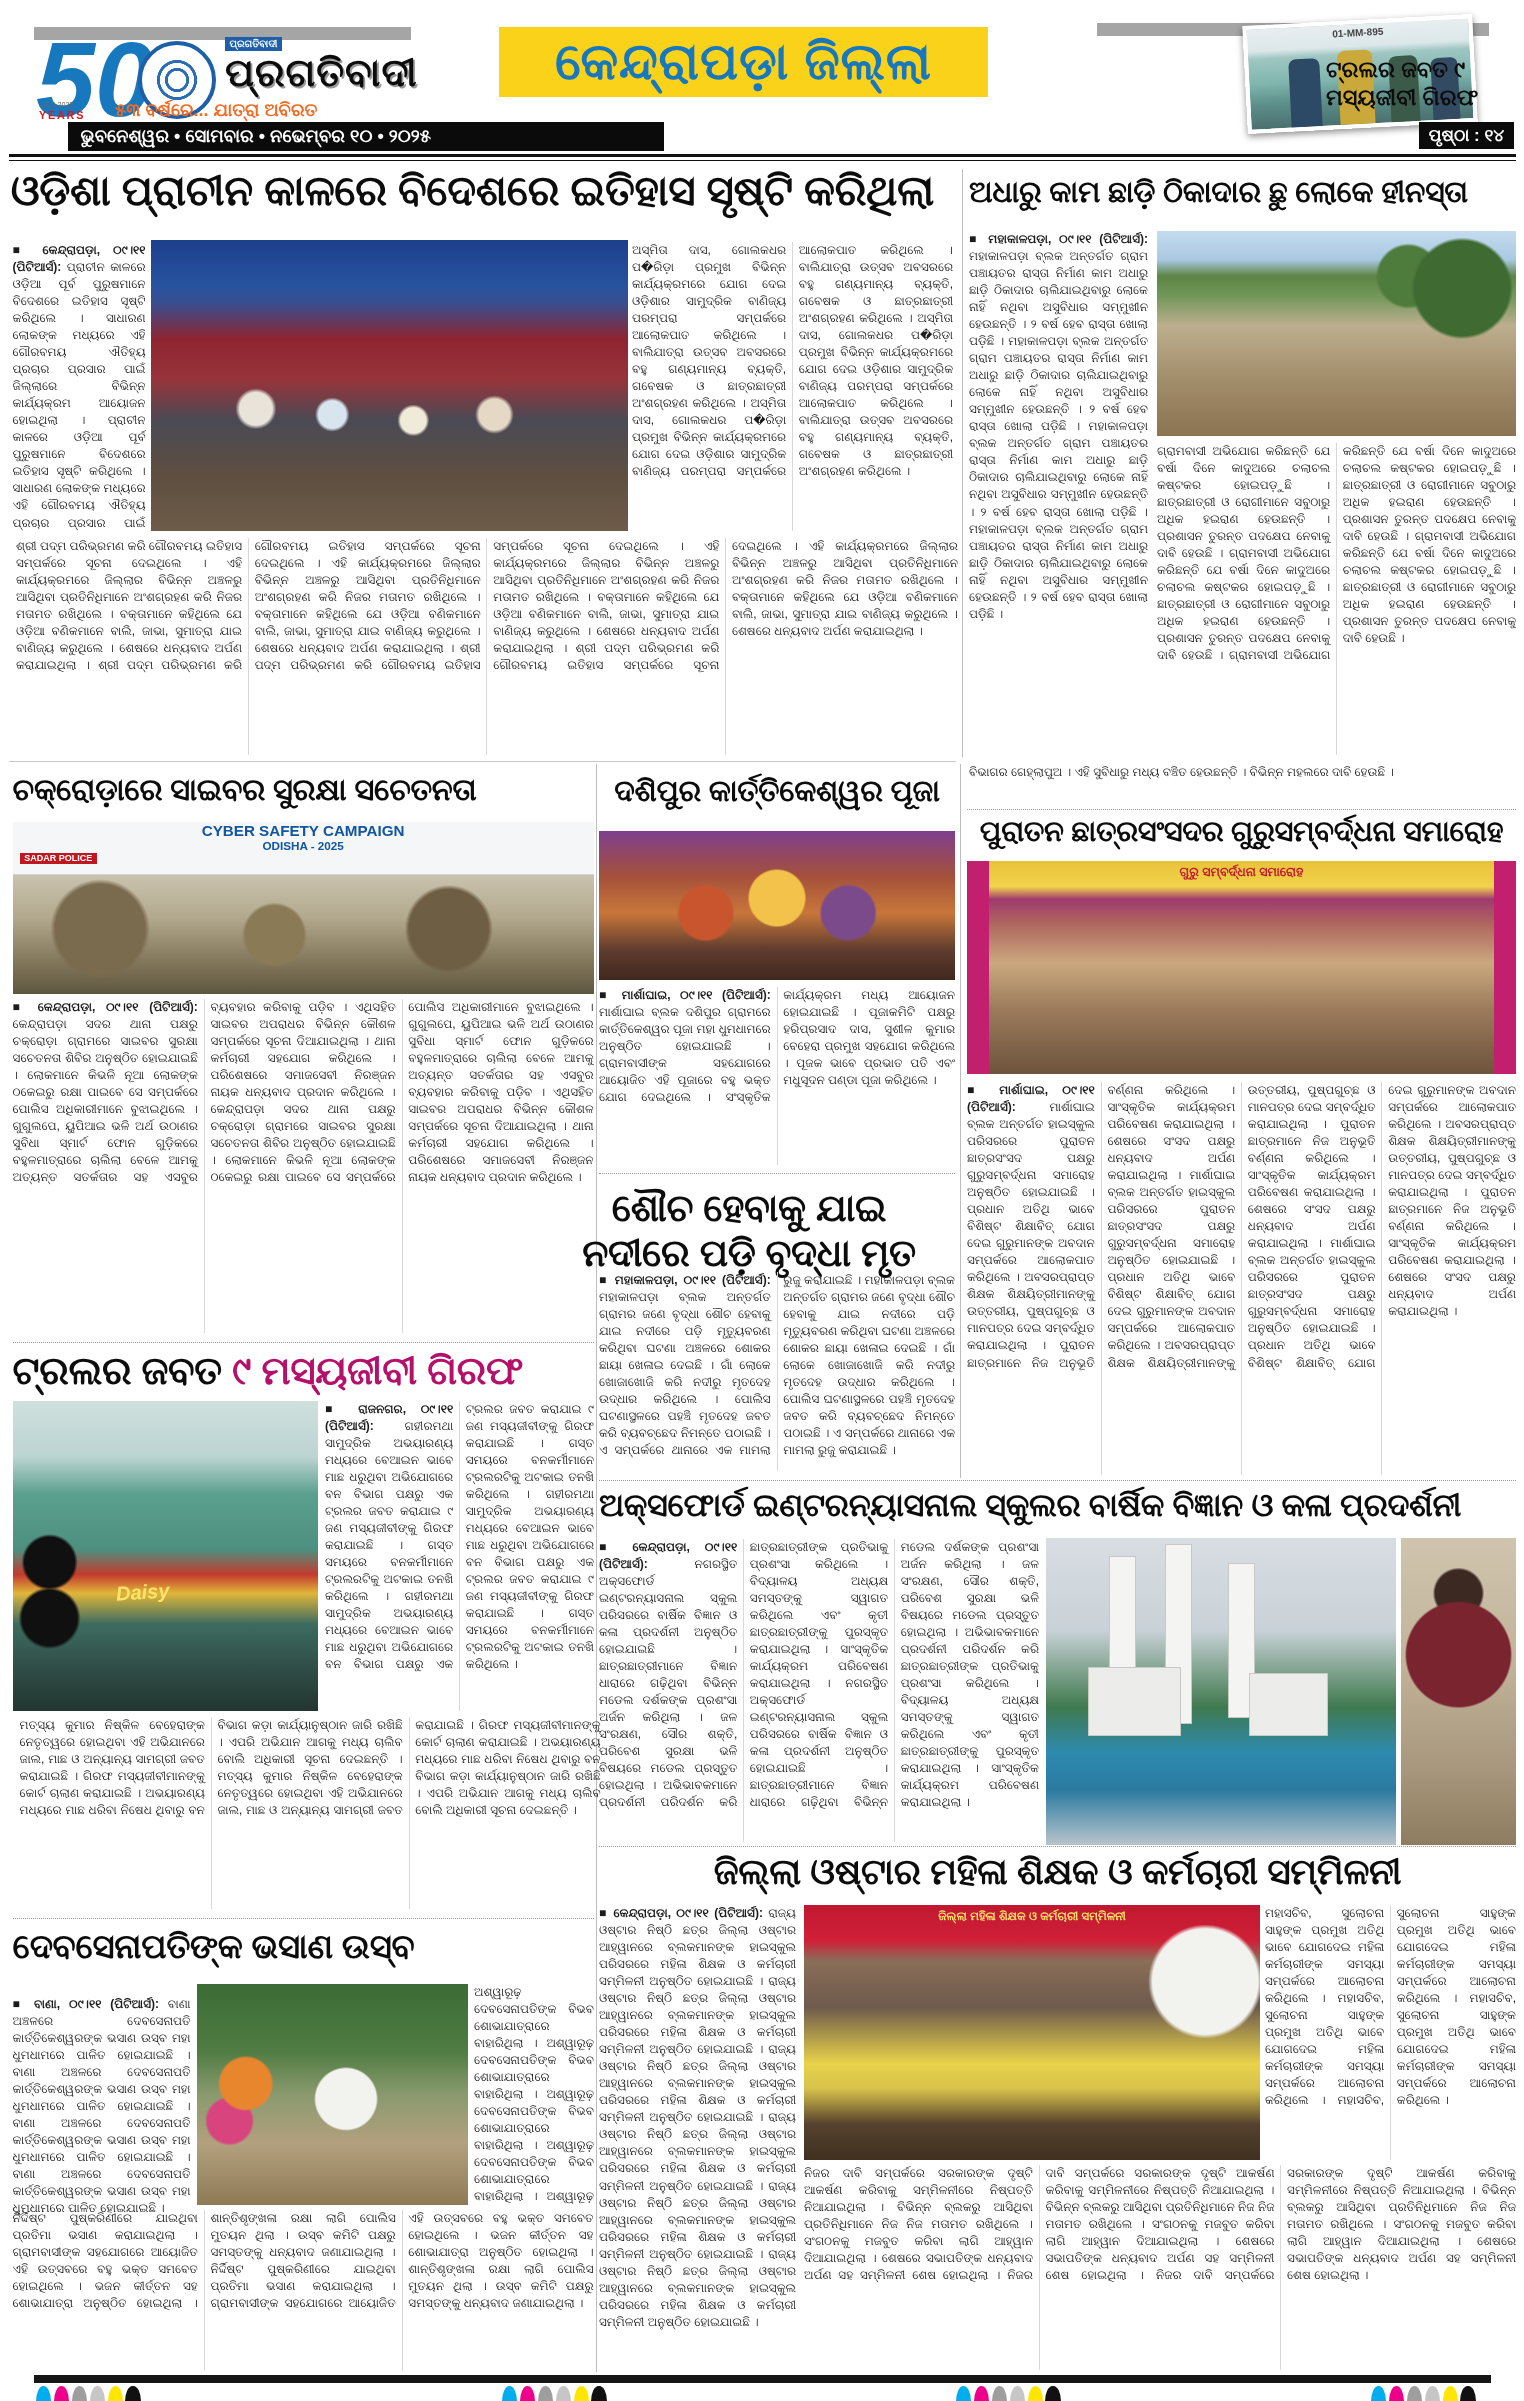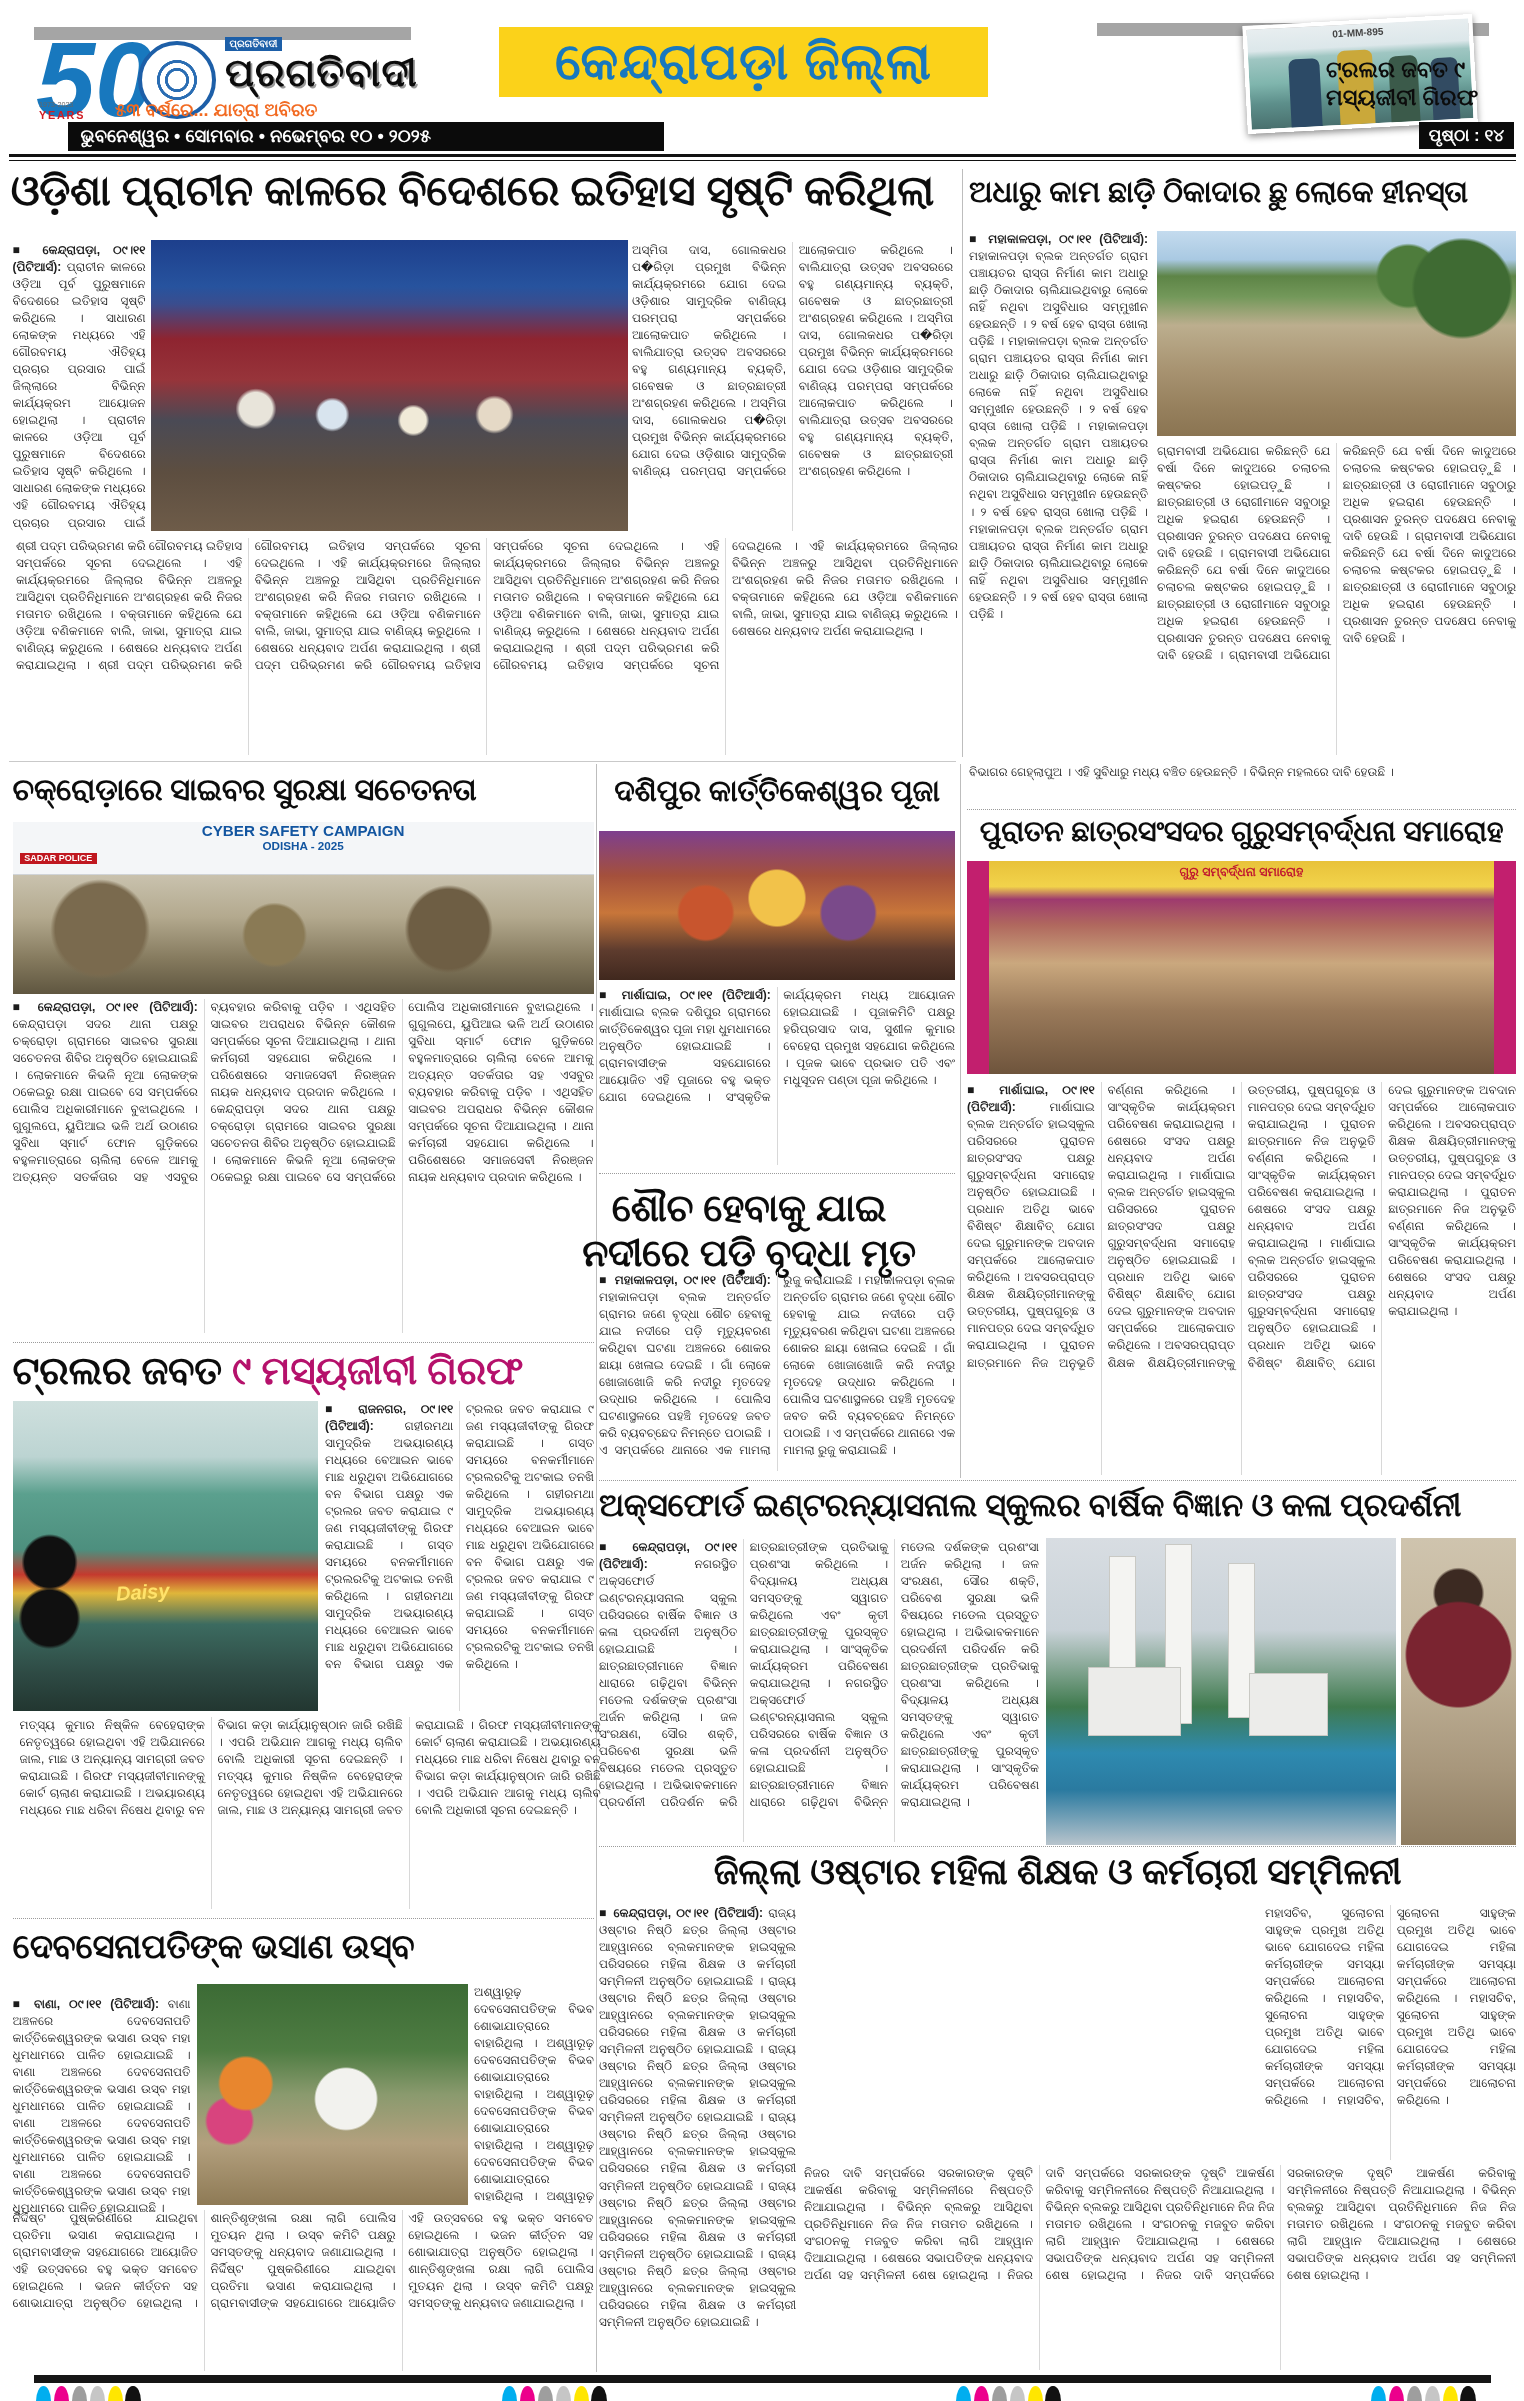--- a/index.html
+++ b/index.html
@@ -250,20 +250,23 @@
     <div class="tower" style="left:58%;top:44%;width:22%;height:20%;background:#ececea;"></div>
   </div>
   <div class="abs photo ph-girl" style="left:1401px;top:1538px;width:115px;height:307px;"></div>
 
   <div class="abs hdot" style="left:599px;top:1846px;width:917px;"></div>
   <div class="abs hl center" style="left:599px;top:1853px;width:917px;font-size:36px;">ଜିଲ୍ଲା ଓଷ୍ଟାର ମହିଳା ଶିକ୍ଷକ ଓ କର୍ମଚାରୀ ସମ୍ମିଳନୀ</div>
   <div class="abs body-txt" style="left:599px;top:1905px;width:197px;height:465px;">
     <span class="dl">■ କେନ୍ଦ୍ରାପଡ଼ା, ୦୯।୧୧ (ପିଟିଆର୍ସ):</span>
     <span>ରାଜ୍ୟ ଓଷ୍ଟାର ନିଷ୍ଠି ଛତ୍ର ଜିଲ୍ଲା ଓଷ୍ଟାର ଆହ୍ୱାନରେ ବ୍ଲକମାନଙ୍କ ହାଇସ୍କୁଲ ପରିସରରେ ମହିଳା ଶିକ୍ଷକ ଓ କର୍ମଚାରୀ ସମ୍ମିଳନୀ ଅନୁଷ୍ଠିତ ହୋଇଯାଇଛି । ରାଜ୍ୟ ଓଷ୍ଟାର ନିଷ୍ଠି ଛତ୍ର ଜିଲ୍ଲା ଓଷ୍ଟାର ଆହ୍ୱାନରେ ବ୍ଲକମାନଙ୍କ ହାଇସ୍କୁଲ ପରିସରରେ ମହିଳା ଶିକ୍ଷକ ଓ କର୍ମଚାରୀ ସମ୍ମିଳନୀ ଅନୁଷ୍ଠିତ ହୋଇଯାଇଛି । ରାଜ୍ୟ ଓଷ୍ଟାର ନିଷ୍ଠି ଛତ୍ର ଜିଲ୍ଲା ଓଷ୍ଟାର ଆହ୍ୱାନରେ ବ୍ଲକମାନଙ୍କ ହାଇସ୍କୁଲ ପରିସରରେ ମହିଳା ଶିକ୍ଷକ ଓ କର୍ମଚାରୀ ସମ୍ମିଳନୀ ଅନୁଷ୍ଠିତ ହୋଇଯାଇଛି । ରାଜ୍ୟ ଓଷ୍ଟାର ନିଷ୍ଠି ଛତ୍ର ଜିଲ୍ଲା ଓଷ୍ଟାର ଆହ୍ୱାନରେ ବ୍ଲକମାନଙ୍କ ହାଇସ୍କୁଲ ପରିସରରେ ମହିଳା ଶିକ୍ଷକ ଓ କର୍ମଚାରୀ ସମ୍ମିଳନୀ ଅନୁଷ୍ଠିତ ହୋଇଯାଇଛି । ରାଜ୍ୟ ଓଷ୍ଟାର ନିଷ୍ଠି ଛତ୍ର ଜିଲ୍ଲା ଓଷ୍ଟାର ଆହ୍ୱାନରେ ବ୍ଲକମାନଙ୍କ ହାଇସ୍କୁଲ ପରିସରରେ ମହିଳା ଶିକ୍ଷକ ଓ କର୍ମଚାରୀ ସମ୍ମିଳନୀ ଅନୁଷ୍ଠିତ ହୋଇଯାଇଛି । ରାଜ୍ୟ ଓଷ୍ଟାର ନିଷ୍ଠି ଛତ୍ର ଜିଲ୍ଲା ଓଷ୍ଟାର ଆହ୍ୱାନରେ ବ୍ଲକମାନଙ୍କ ହାଇସ୍କୁଲ ପରିସରରେ ମହିଳା ଶିକ୍ଷକ ଓ କର୍ମଚାରୀ ସମ୍ମିଳନୀ ଅନୁଷ୍ଠିତ ହୋଇଯାଇଛି ।</span>
   </div>
+  <div class="abs photo ph-conf" style="left:804px;top:1905px;width:456px;height:255px;">
+    <div class="conf-banner">ଜିଲ୍ଲା ମହିଳା ଶିକ୍ଷକ ଓ କର୍ମଚାରୀ ସମ୍ମିଳନୀ</div>
+  </div>
   <div class="abs body-txt cols2" style="left:1265px;top:1905px;width:251px;height:255px;">
     <span>ମହାସଚିବ, ସୁଲୋଚନା ସାହୁଙ୍କ ପ୍ରମୁଖ ଅତିଥି ଭାବେ ଯୋଗଦେଇ ମହିଳା କର୍ମଚାରୀଙ୍କ ସମସ୍ୟା ସମ୍ପର୍କରେ ଆଲୋଚନା କରିଥିଲେ । ମହାସଚିବ, ସୁଲୋଚନା ସାହୁଙ୍କ ପ୍ରମୁଖ ଅତିଥି ଭାବେ ଯୋଗଦେଇ ମହିଳା କର୍ମଚାରୀଙ୍କ ସମସ୍ୟା ସମ୍ପର୍କରେ ଆଲୋଚନା କରିଥିଲେ । ମହାସଚିବ, ସୁଲୋଚନା ସାହୁଙ୍କ ପ୍ରମୁଖ ଅତିଥି ଭାବେ ଯୋଗଦେଇ ମହିଳା କର୍ମଚାରୀଙ୍କ ସମସ୍ୟା ସମ୍ପର୍କରେ ଆଲୋଚନା କରିଥିଲେ । ମହାସଚିବ, ସୁଲୋଚନା ସାହୁଙ୍କ ପ୍ରମୁଖ ଅତିଥି ଭାବେ ଯୋଗଦେଇ ମହିଳା କର୍ମଚାରୀଙ୍କ ସମସ୍ୟା ସମ୍ପର୍କରେ ଆଲୋଚନା କରିଥିଲେ ।</span>
   </div>
   <div class="abs body-txt cols3" style="left:804px;top:2165px;width:712px;height:205px;">
     <span>ନିଜର ଦାବି ସମ୍ପର୍କରେ ସରକାରଙ୍କ ଦୃଷ୍ଟି ଆକର୍ଷଣ କରିବାକୁ ସମ୍ମିଳନୀରେ ନିଷ୍ପତ୍ତି ନିଆଯାଇଥିଲା । ବିଭିନ୍ନ ବ୍ଲକରୁ ଆସିଥିବା ପ୍ରତିନିଧିମାନେ ନିଜ ନିଜ ମତାମତ ରଖିଥିଲେ । ସଂଗଠନକୁ ମଜବୁତ କରିବା ଲାଗି ଆହ୍ୱାନ ଦିଆଯାଇଥିଲା । ଶେଷରେ ସଭାପତିଙ୍କ ଧନ୍ୟବାଦ ଅର୍ପଣ ସହ ସମ୍ମିଳନୀ ଶେଷ ହୋଇଥିଲା । ନିଜର ଦାବି ସମ୍ପର୍କରେ ସରକାରଙ୍କ ଦୃଷ୍ଟି ଆକର୍ଷଣ କରିବାକୁ ସମ୍ମିଳନୀରେ ନିଷ୍ପତ୍ତି ନିଆଯାଇଥିଲା । ବିଭିନ୍ନ ବ୍ଲକରୁ ଆସିଥିବା ପ୍ରତିନିଧିମାନେ ନିଜ ନିଜ ମତାମତ ରଖିଥିଲେ । ସଂଗଠନକୁ ମଜବୁତ କରିବା ଲାଗି ଆହ୍ୱାନ ଦିଆଯାଇଥିଲା । ଶେଷରେ ସଭାପତିଙ୍କ ଧନ୍ୟବାଦ ଅର୍ପଣ ସହ ସମ୍ମିଳନୀ ଶେଷ ହୋଇଥିଲା । ନିଜର ଦାବି ସମ୍ପର୍କରେ ସରକାରଙ୍କ ଦୃଷ୍ଟି ଆକର୍ଷଣ କରିବାକୁ ସମ୍ମିଳନୀରେ ନିଷ୍ପତ୍ତି ନିଆଯାଇଥିଲା । ବିଭିନ୍ନ ବ୍ଲକରୁ ଆସିଥିବା ପ୍ରତିନିଧିମାନେ ନିଜ ନିଜ ମତାମତ ରଖିଥିଲେ । ସଂଗଠନକୁ ମଜବୁତ କରିବା ଲାଗି ଆହ୍ୱାନ ଦିଆଯାଇଥିଲା । ଶେଷରେ ସଭାପତିଙ୍କ ଧନ୍ୟବାଦ ଅର୍ପଣ ସହ ସମ୍ମିଳନୀ ଶେଷ ହୋଇଥିଲା ।</span>
   </div>
 
   <div class="abs hdot" style="left:12.6px;top:1918px;width:581px;"></div>
   <div class="abs hl" style="left:12.6px;top:1929px;width:581px;font-size:34px;">ଦେବସେନାପତିଙ୍କ ଭସାଣ ଉସ୍ବ</div>
   <div class="abs body-txt" style="left:12.6px;top:1984px;width:178px;height:221px;margin-top:12px;">

